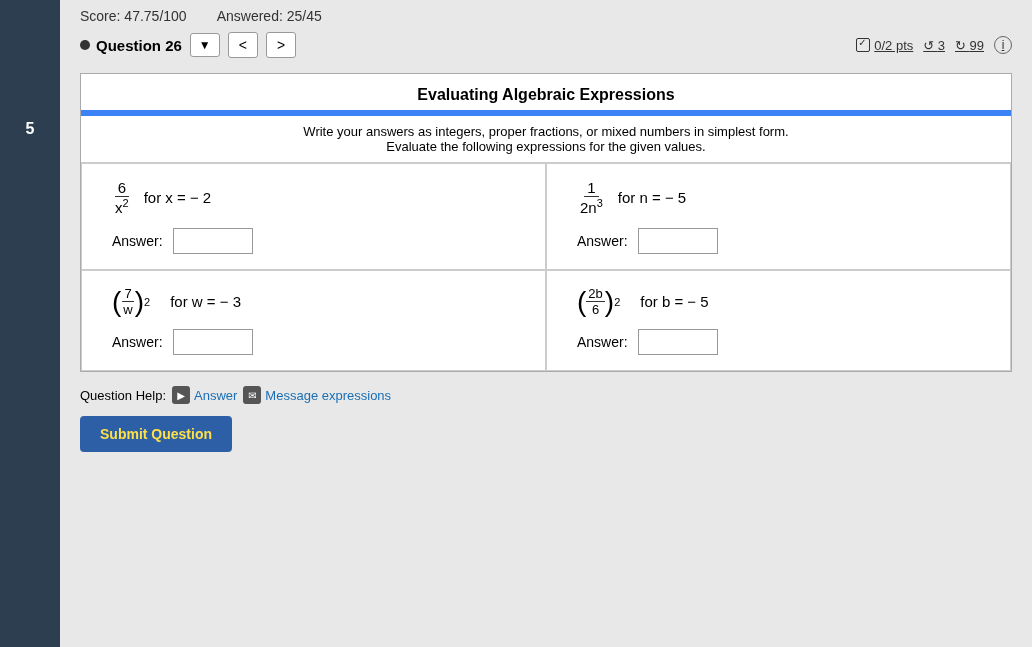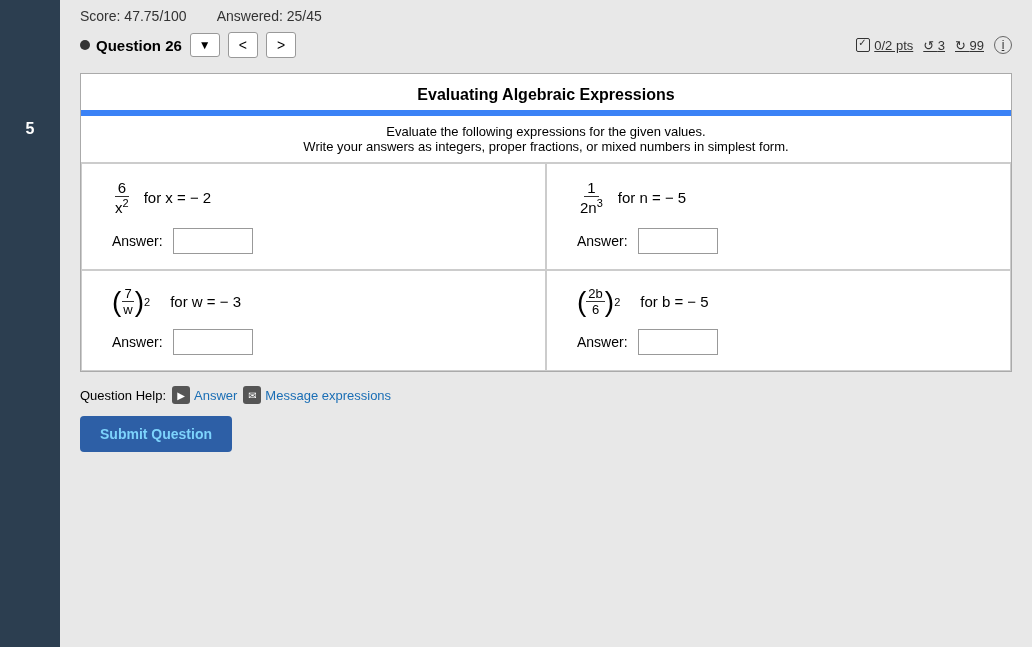--- a/index.html
+++ b/index.html
@@ -242,21 +242,21 @@
       color: white;
       font-size: 10px;
       display: inline-flex;
       align-items: center;
       justify-content: center;
       border-radius: 3px;
     }
 
     .submit-btn {
       background: #2d5fa6;
-      color: #7dd3fc;
+      color: #fde047;
       border: none;
       padding: 10px 20px;
       font-size: 14px;
       font-weight: bold;
       border-radius: 4px;
       cursor: pointer;
     }
 
     .icon-check {
       display: inline-block;
@@ -317,22 +317,22 @@
       <span>
         ↻ <span>99</span>
       </span>
       <span style="width:18px;height:18px;border:1.5px solid #666;border-radius:50%;display:inline-flex;align-items:center;justify-content:center;font-size:12px;cursor:pointer;">i</span>
     </div>
   </div>
 
   <div class="question-box">
     <div class="question-title">Evaluating Algebraic Expressions</div>
     <div class="question-instructions">
+      <p>Write your answers as integers, proper fractions, or mixed numbers in simplest form.</p>
       <p>Evaluate the following expressions for the given values.</p>
-      <p>Write your answers as integers, proper fractions, or mixed numbers in simplest form.</p>
     </div>
 
     <div class="expression-grid">
 
       <div class="expression-cell">
         <div class="expr-content">
           <div class="fraction">
             <span class="numerator">6</span>
             <span class="denominator">x<span class="superscript">2</span></span>
           </div>

